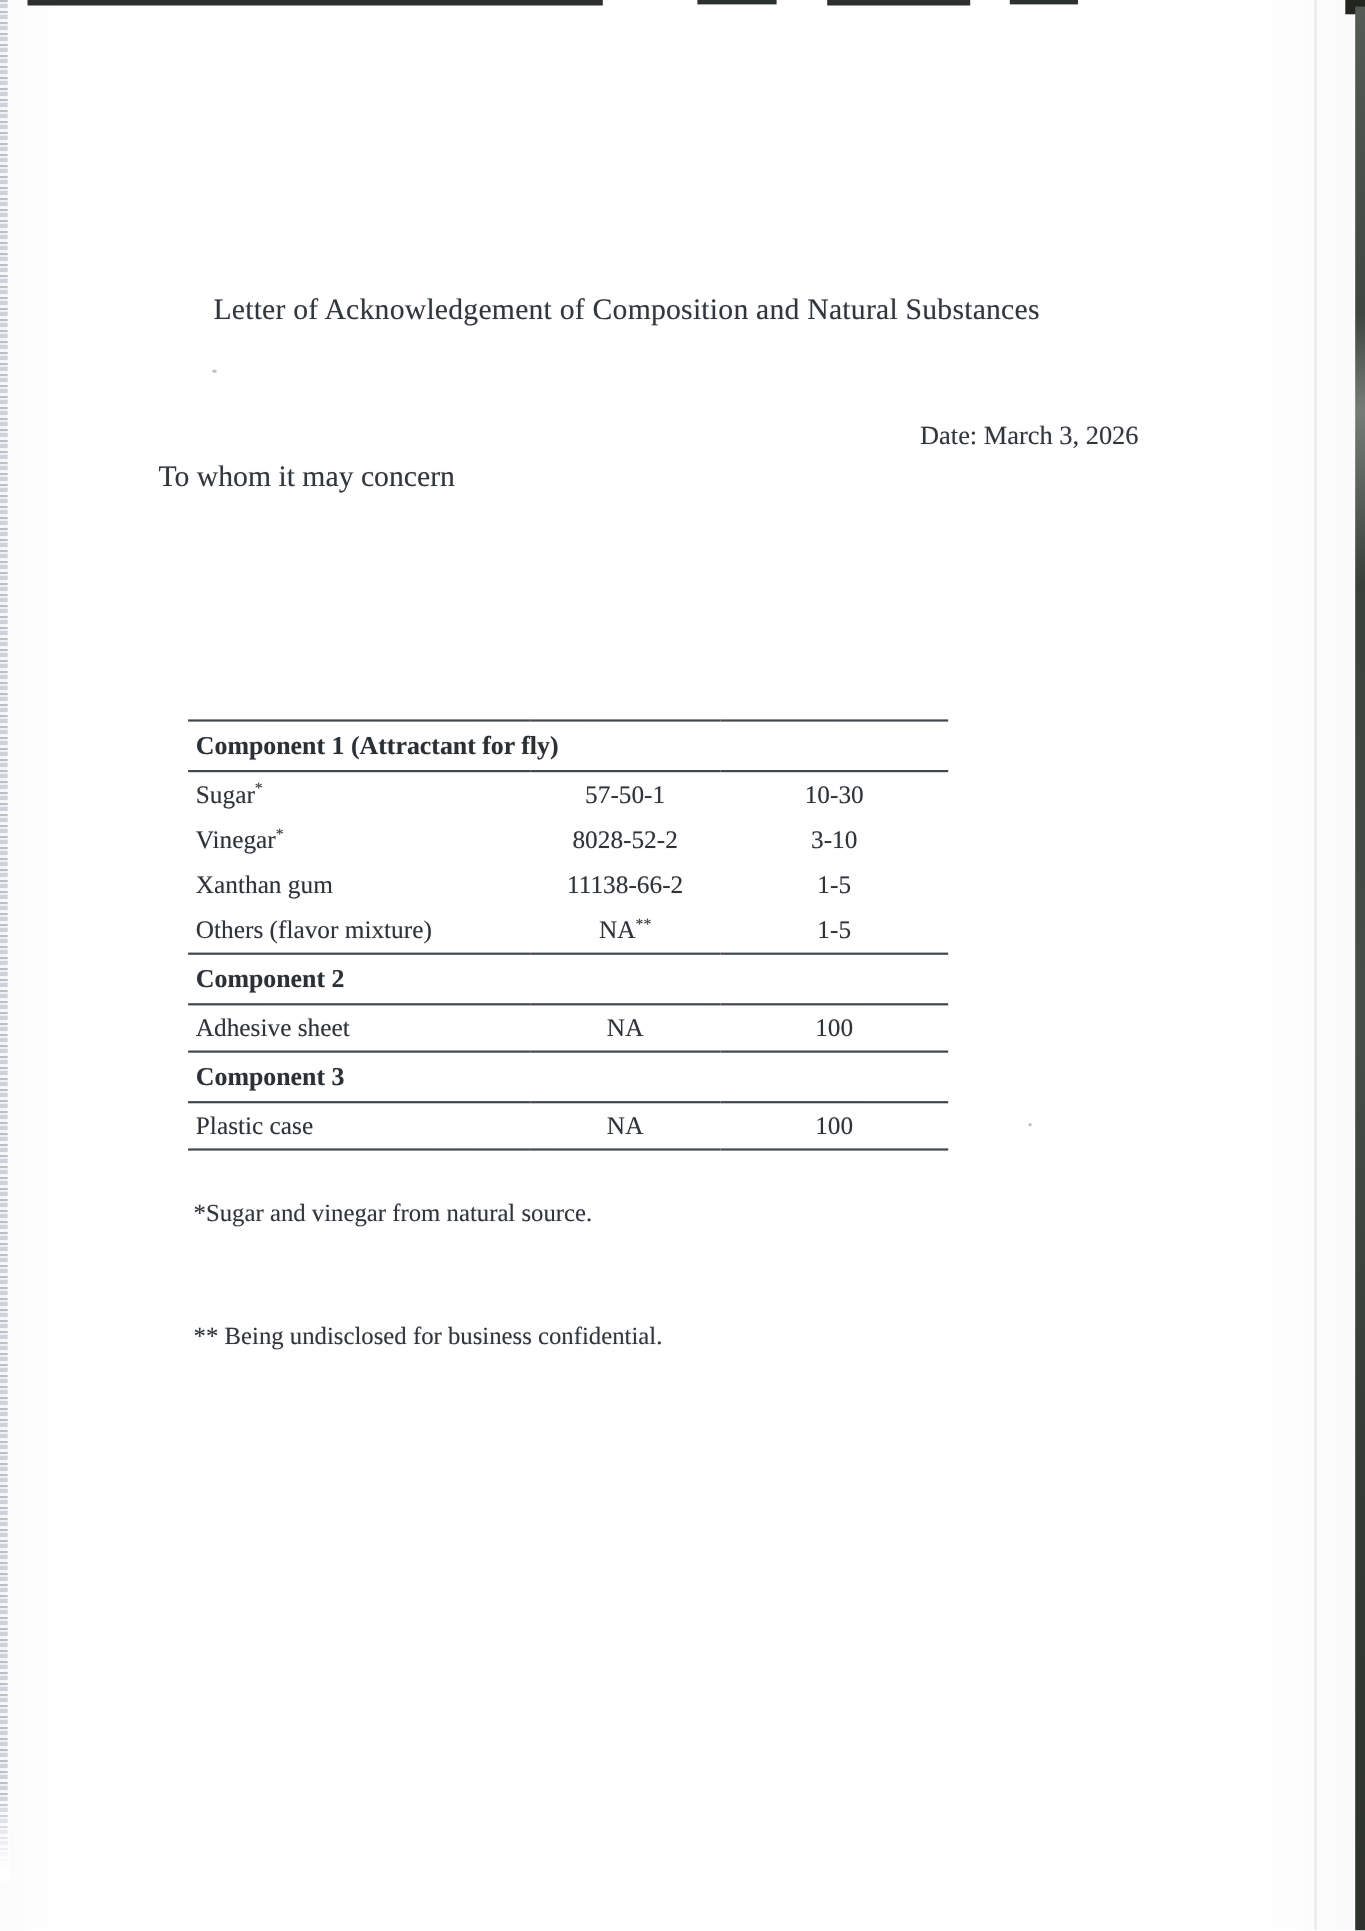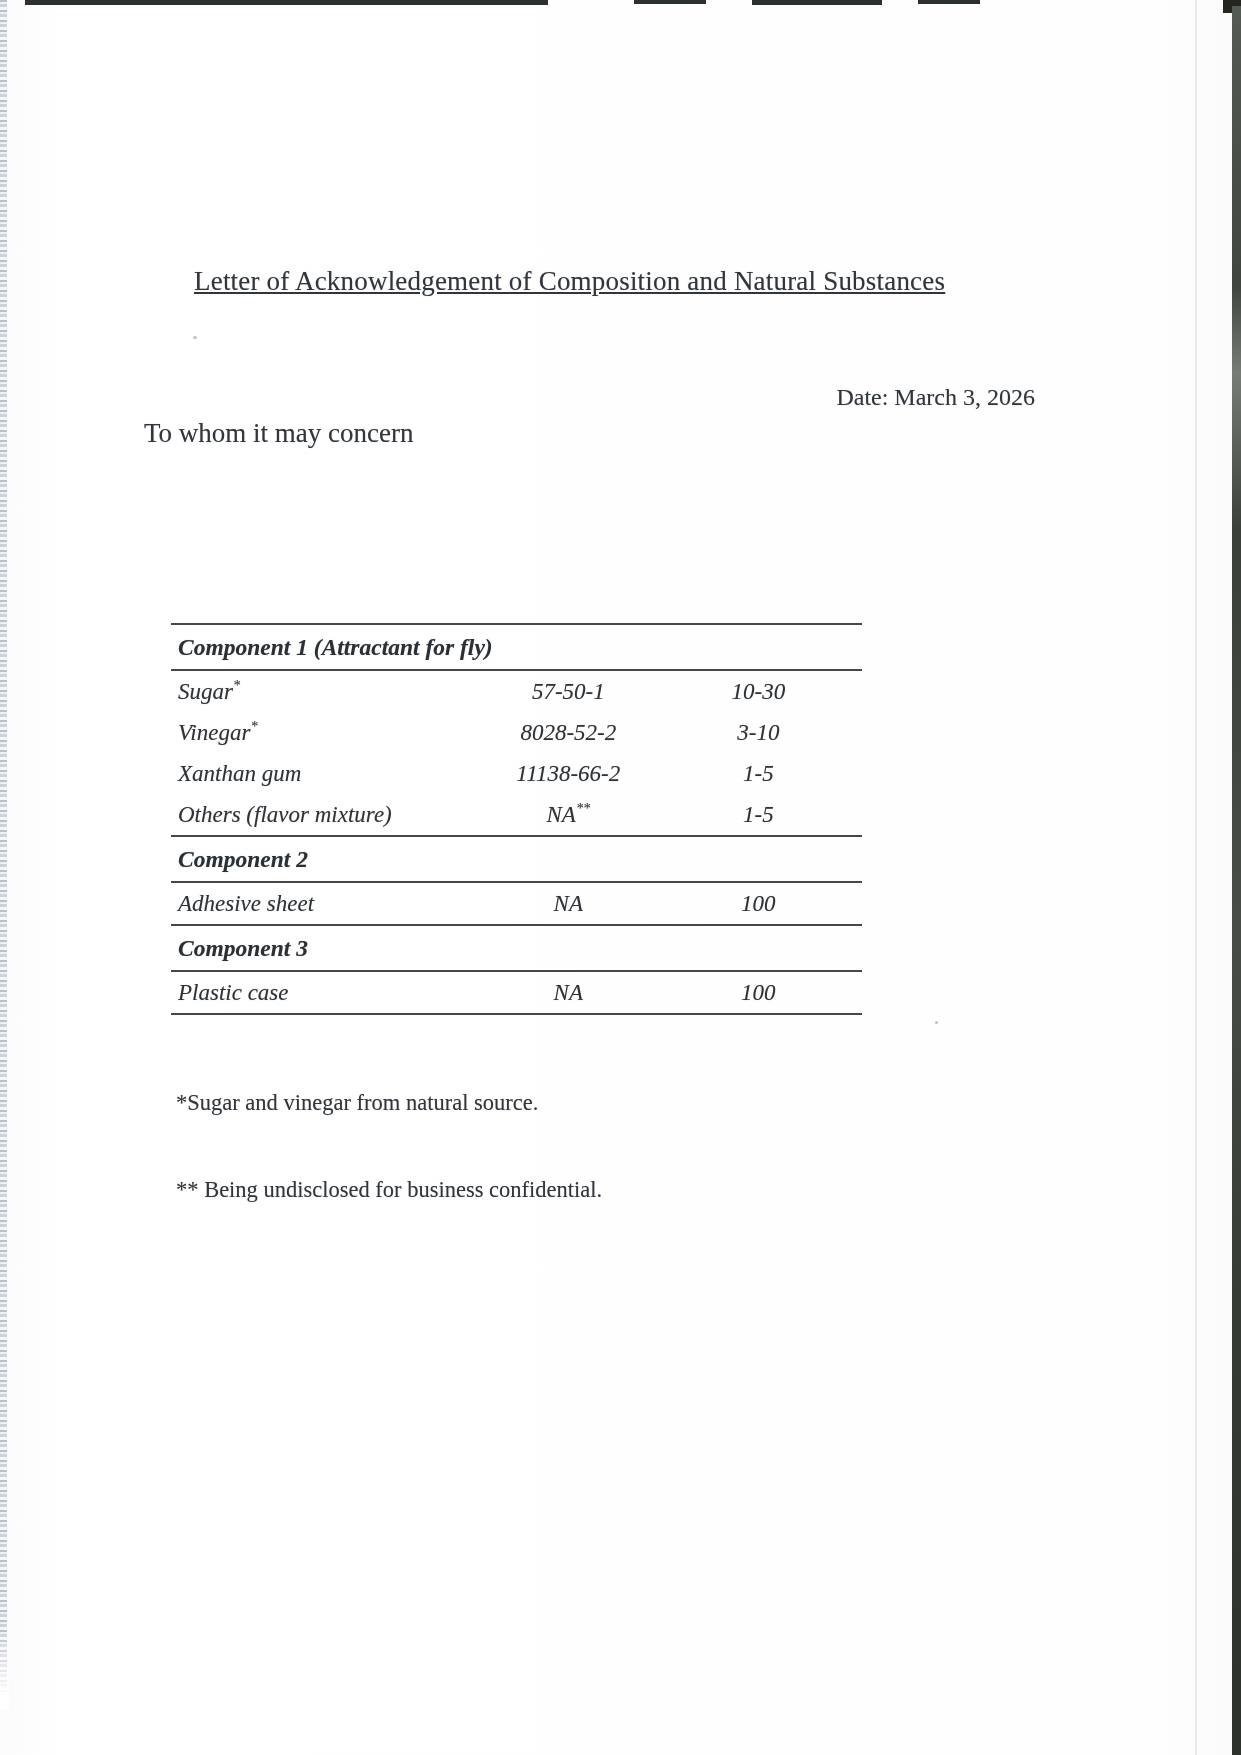--- a/index.html
+++ b/index.html
@@ -32,44 +32,43 @@
       rgba(226,229,236,.22) 7px 10px);
   }
   .left-strip-fade{position:absolute;left:0;top:1630px;width:9px;height:80px;
     background:linear-gradient(180deg,rgba(255,255,255,0),#ffffff 85%);}
   .faint-vline{position:absolute;left:1195px;top:0;width:2px;height:100%;background:rgba(176,181,193,.25);}
   .speck{position:absolute;border-radius:50%;background:rgba(110,118,132,.45);}
   .sp1{left:193px;top:336px;width:4px;height:3px;}
   .sp2{left:935px;top:1021px;width:3px;height:3px;}
   
   .doc-text{color:#31363c;text-shadow:0 0 1px rgba(52,58,64,.35);}
-  .title{position:absolute;left:194px;top:266px;font-size:27px;letter-spacing:.2px;white-space:nowrap;text-decoration:underline;}
+  .title{position:absolute;left:194px;top:266px;font-size:27px;letter-spacing:.2px;white-space:nowrap;}
   .date-line{position:absolute;right:206px;top:384px;font-size:24px;white-space:nowrap;}
   .salutation{position:absolute;left:144px;top:418px;font-size:27px;white-space:nowrap;}
   
   .comp-table{
-    position:absolute;left:171px;top:623px;width:691px;
+    position:absolute;left:171px;top:654px;width:691px;
     border-collapse:collapse;font-size:23px;color:#2e3338;
     text-shadow:0 0 1px rgba(52,58,64,.35);
-    font-style:italic;
   }
   .comp-table td{padding:0 0 0 7px;vertical-align:middle;}
   .comp-table td.c{text-align:center;padding:0;}
   .comp-table tr.section-row td{
     height:44px;font-weight:bold;font-size:23.5px;color:#2b3035;
     border-top:2px solid #43484d;border-bottom:2px solid #43484d;
   }
   .comp-table tr.colhead-row td{height:42px;border-bottom:2px solid #43484d;}
   .comp-table tr.data-row td{height:41px;}
   .comp-table tr:last-child td{border-bottom:2px solid #43484d;}
   .comp-table sup{font-size:.62em;line-height:0;}
   
   .footnote{position:absolute;left:176px;font-size:22.5px;white-space:nowrap;}
   .fn1{top:1090px;}
-  .fn2{top:1177px;text-align:center;}
+  .fn2{top:1202px;text-align:center;}
 </style>
 </head>
 <body>
 
 <div class="page">
 
   <div class="top-strip ts1"></div>
   <div class="top-strip ts2"></div>
   <div class="top-strip ts3"></div>
   <div class="top-strip ts4"></div>

